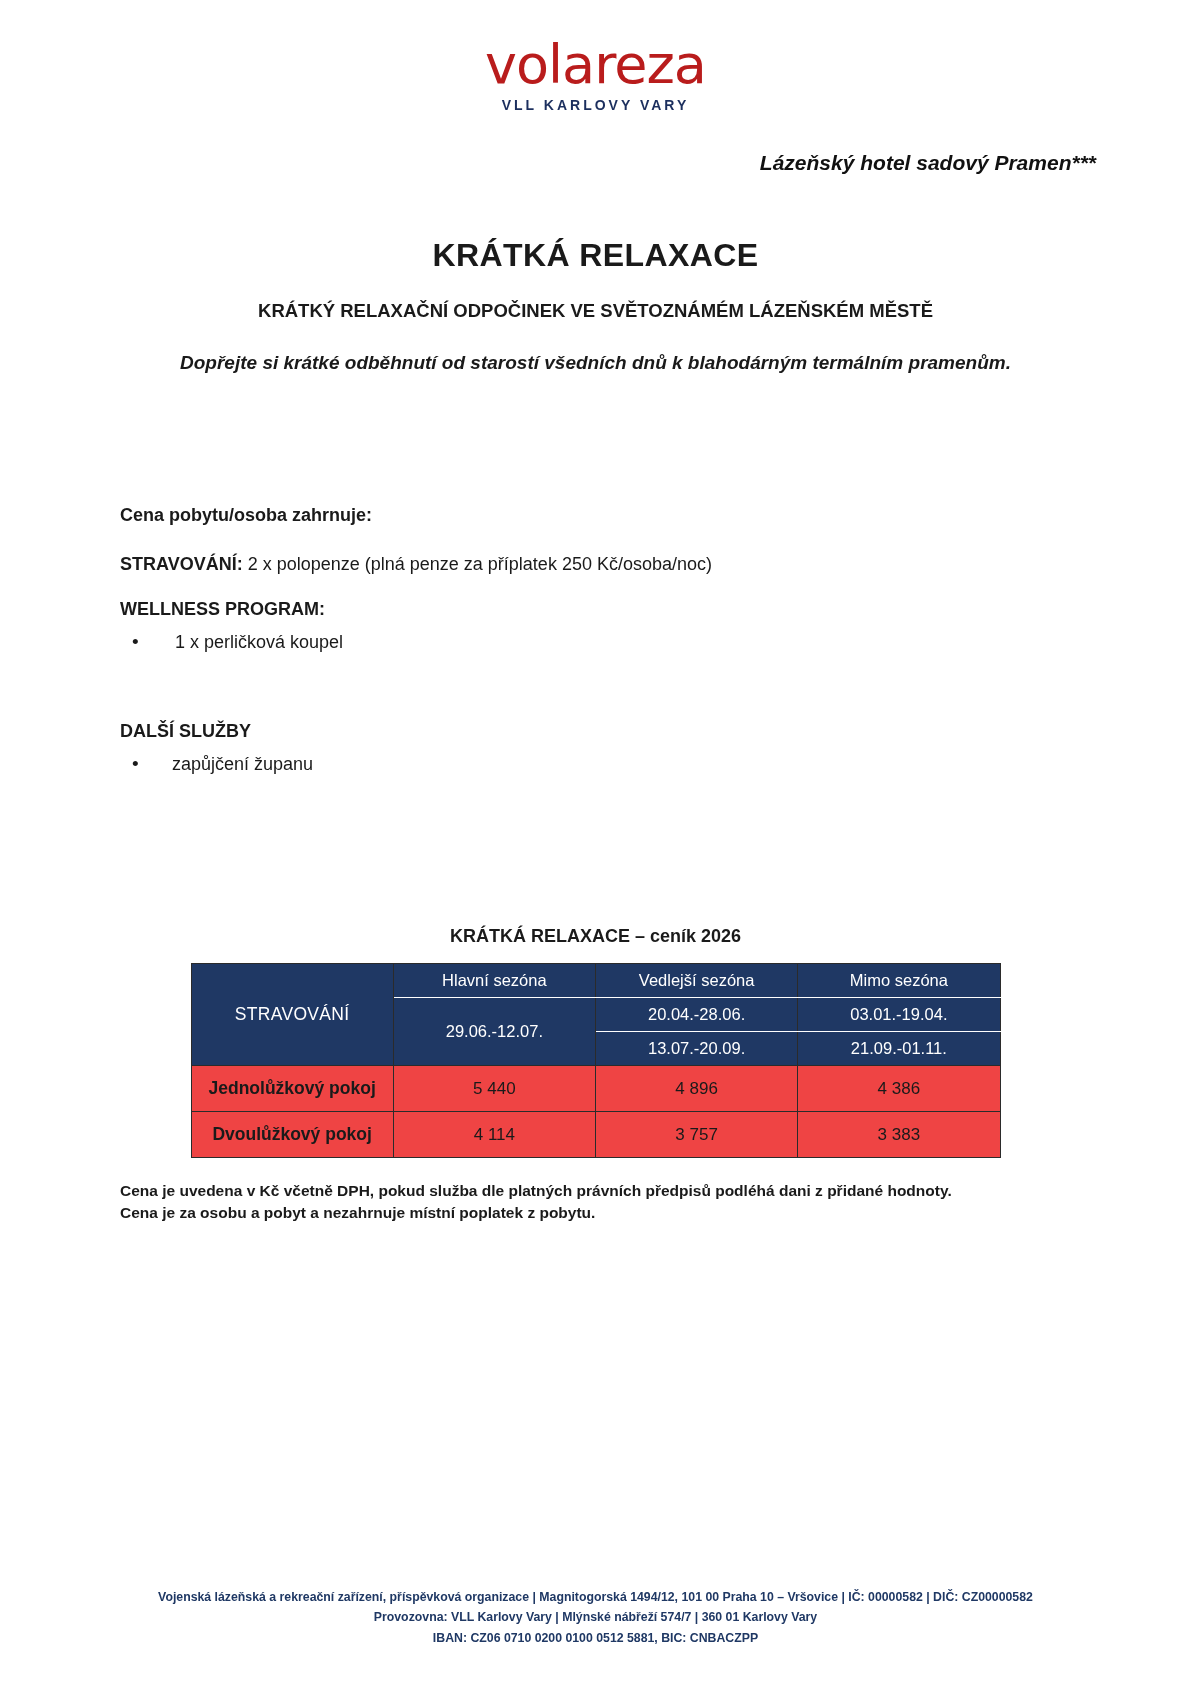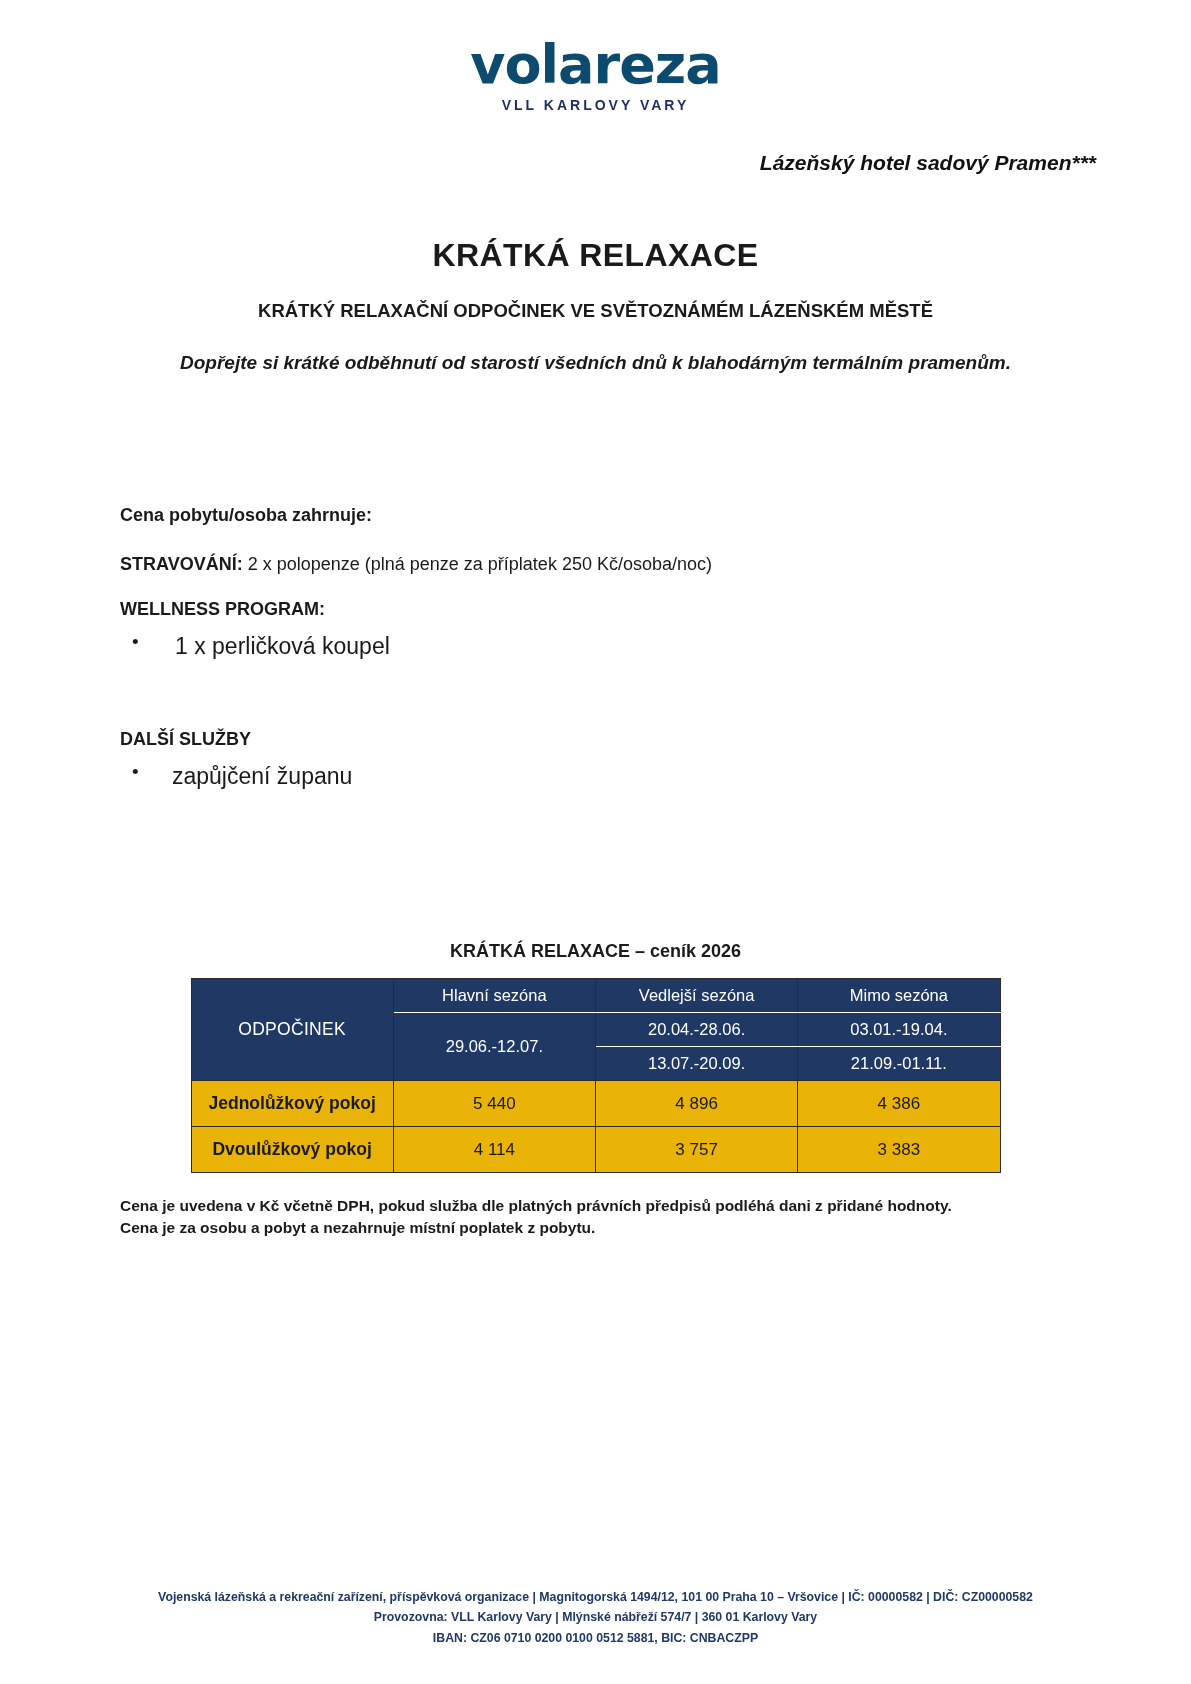--- a/index.html
+++ b/index.html
@@ -24,23 +24,23 @@
   }
 
   
   .logo-block {
     text-align: center;
     margin-top: 8px;
   }
   .logo-word {
     font-family: "DejaVu Sans", sans-serif;
     font-size: 54px;
-    font-weight: 700;
+    font-weight: 400;
     letter-spacing: -1px;
-    color: #0c4a6e;
+    color: #b91c1c;
     line-height: 1.0;
   }
   .logo-sub {
     font-family: "Liberation Sans", sans-serif;
     font-size: 14px;
     font-weight: 700;
     letter-spacing: 3.0px;
     color: #1c2f5e;
     margin-top: 5px;
   }
@@ -99,21 +99,21 @@
   }
   ul.bullets {
     list-style: none;
     margin: 0;
     padding: 0;
   }
   ul.bullets li {
     position: relative;
     padding-left: 55px;
     margin-top: 6px;
-    font-size: 23px;
+    font-size: 18px;
   }
   ul.bullets li::before {
     content: "\2022";
     position: absolute;
     left: 12px;
     top: -1px;
     font-size: 19px;
   }
   ul.bullets.tight li {
     padding-left: 52px;
@@ -149,21 +149,21 @@
   }
   table.price thead th.corner {
     font-size: 17.5px;
     letter-spacing: 0.3px;
   }
   table.price thead th.sep-top {
     border-bottom: 1px solid #ffffff;
   }
   table.price tbody td {
     padding: 12px 4px;
-    background: #eab308;
+    background: #ef4444;
     margin-left: 48px;
   }
   table.price tbody td.rowhead {
     font-weight: 700;
     font-size: 17.5px;
   }
   .note {
     margin-top: 22px;
     font-size: 15.5px;
     font-weight: 700;
@@ -220,21 +220,21 @@
     <ul class="bullets tight">
       <li>zapůjčení županu</li>
     </ul>
   </div>
 
   <div class="table-title">KRÁTKÁ RELAXACE – ceník 2026</div>
 
   <table class="price">
     <thead>
       <tr>
-        <th class="corner" rowspan="3">ODPOČINEK</th>
+        <th class="corner" rowspan="3">STRAVOVÁNÍ</th>
         <th class="sep-top">Hlavní sezóna</th>
         <th class="sep-top">Vedlejší sezóna</th>
         <th class="sep-top">Mimo sezóna</th>
       </tr>
       <tr>
         <th rowspan="2">29.06.-12.07.</th>
         <th class="sep-top">20.04.-28.06.</th>
         <th class="sep-top">03.01.-19.04.</th>
       </tr>
       <tr>

